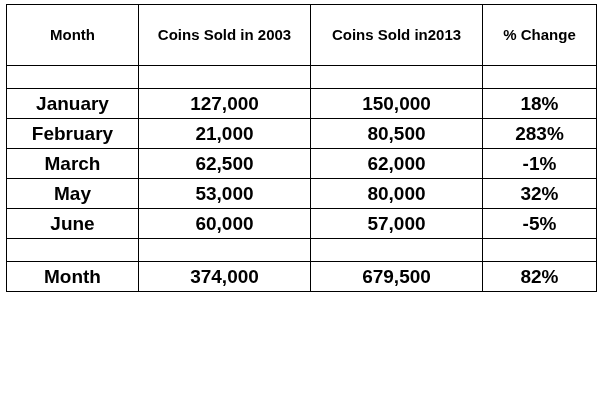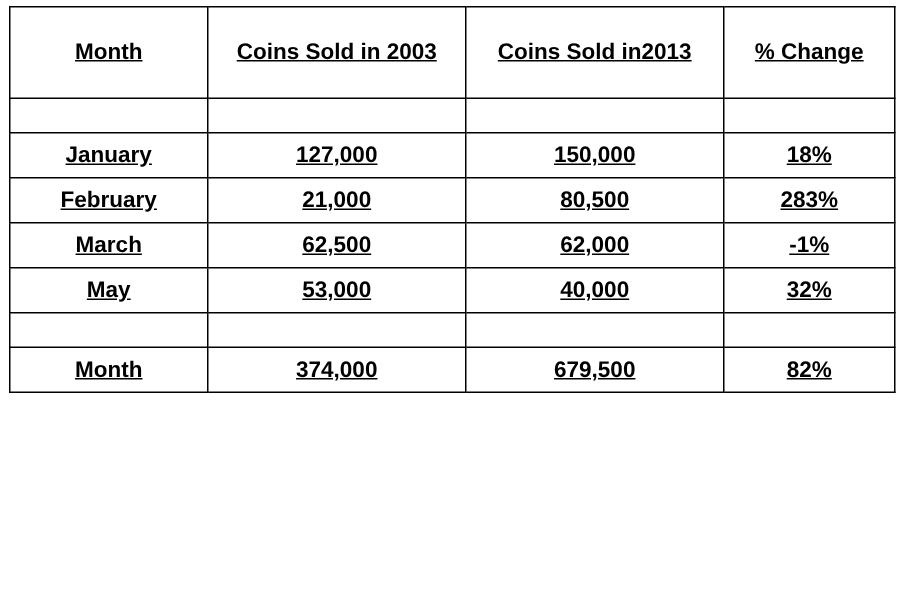--- a/index.html
+++ b/index.html
@@ -18,25 +18,24 @@
     width: 602px;
     height: 404px;
     box-sizing: border-box;
     padding: 4px 6px 6px 6px;
     background: #ffffff;
   }
   table.coins {
     border-collapse: collapse;
     width: 590px;
     table-layout: fixed;
-    text-decoration: underline;
   }
   table.coins td, table.coins th {
     border: 1px solid #000000;
-    font-size: 15px;
+    font-size: 19px;
     font-weight: bold;
     text-align: center;
     vertical-align: middle;
     padding: 0;
     line-height: 1.15;
   }
   col.c-month { width: 132px; }
   col.c-2012  { width: 172px; }
   col.c-2013  { width: 172px; }
   col.c-pct   { width: 114px; }
@@ -107,22 +106,28 @@
       </tr>
       <tr class="data-row">
         <td class="month-cell">March</td>
         <td class="num-cell">62,500</td>
         <td class="num-cell">62,000</td>
         <td class="num-cell">-1%</td>
       </tr>
       <tr class="data-row">
         <td class="month-cell">May</td>
         <td class="num-cell">53,000</td>
-        <td class="num-cell">40,000</td>
+        <td class="num-cell">80,000</td>
         <td class="num-cell">32%</td>
+      </tr>
+      <tr class="data-row">
+        <td class="month-cell">June</td>
+        <td class="num-cell">60,000</td>
+        <td class="num-cell">57,000</td>
+        <td class="num-cell">-5%</td>
       </tr>
 
       <tr class="spacer-row">
         <td></td>
         <td></td>
         <td></td>
         <td></td>
       </tr>
 
       <tr class="total-row">

